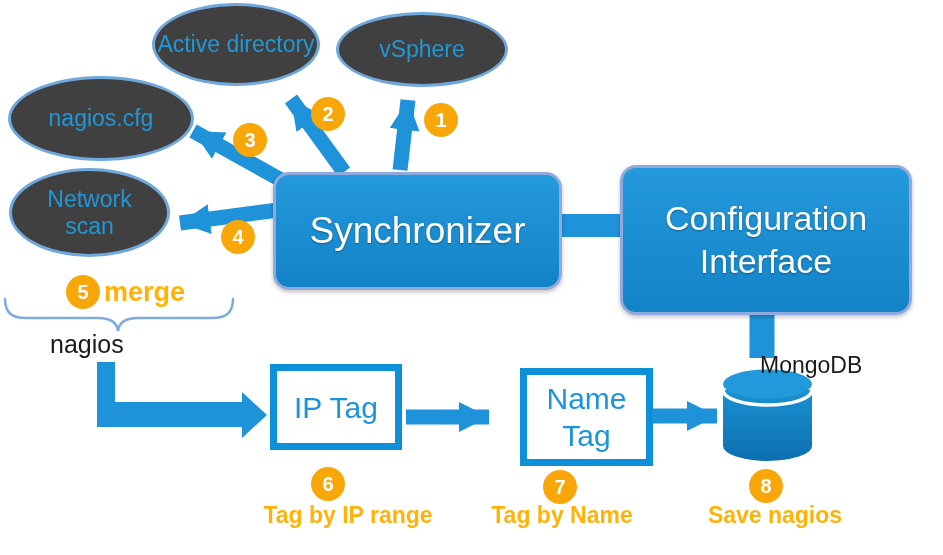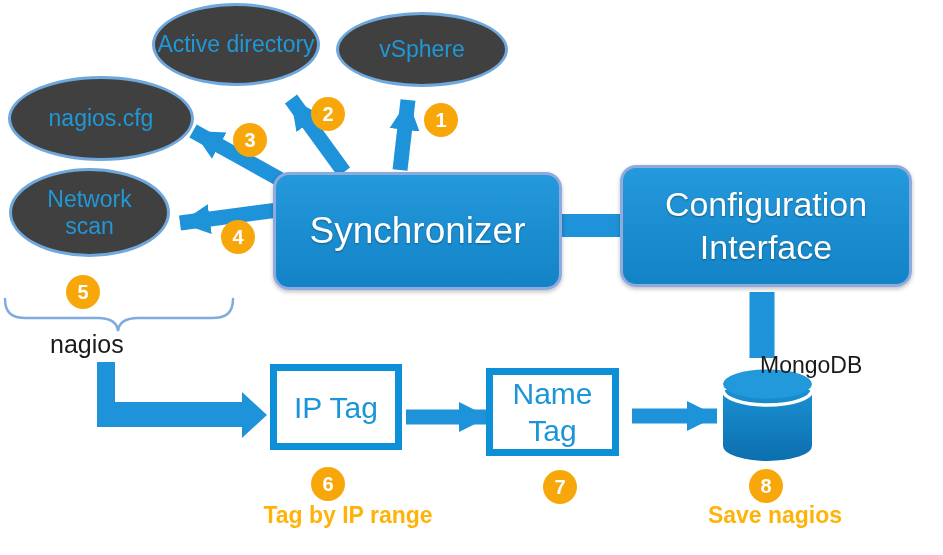--- a/index.html
+++ b/index.html
@@ -14,26 +14,26 @@
   #arrow-layer{position:absolute;left:0;top:0;z-index:1;}
   .ellipse{position:absolute;z-index:2;border:3px solid var(--ellipse-border);
            border-radius:50%;background:#404040;display:flex;align-items:center;justify-content:center;
            text-align:center;color:var(--ellipse-text);font-size:23px;line-height:27px;box-sizing:border-box;}
   .bigbox{position:absolute;z-index:2;border:3px solid var(--box-border);border-radius:16px;
           background:linear-gradient(180deg,#2499DC,#1283C6);
           display:flex;align-items:center;justify-content:center;text-align:center;
           color:#fff;box-sizing:border-box;box-shadow:0 2px 4px rgba(0,0,0,.25);
           text-shadow:0 1px 2px rgba(0,0,0,.35);}
   #sync-box{left:273px;top:165px;width:289px;height:118px;font-size:37px;margin-top:7px;}
-  #config-box{left:620px;top:165px;width:292px;height:122px;font-size:34px;line-height:43px;}
+  #config-box{left:620px;top:165px;width:292px;height:150px;font-size:34px;line-height:43px;}
   .tagbox{position:absolute;z-index:2;border:7px solid var(--tag-border);background:#fff;
           display:flex;align-items:center;justify-content:center;text-align:center;
           color:var(--tag-text);font-size:30px;line-height:37px;box-sizing:border-box;}
   #ip-tag-box{left:270px;top:364px;width:132px;height:86px;}
-  #name-tag-box{left:486px;top:368px;width:133px;height:88px;}
+  #name-tag-box{left:520px;top:368px;width:133px;height:98px;}
   .step-circle{position:absolute;z-index:3;width:34px;height:34px;border-radius:50%;
                background:var(--circle-orange);color:#fff;font-size:20px;font-weight:bold;
                display:flex;align-items:center;justify-content:center;}
   .orange-label{position:absolute;z-index:3;color:var(--label-orange);font-weight:bold;
                 text-align:center;white-space:nowrap;}
   #merge-label{left:104px;top:277px;font-size:27px;text-align:left;}
   #tag-ip-label{left:238px;top:502px;width:220px;font-size:23px;}
   #tag-name-label{left:462px;top:502px;width:200px;font-size:23px;}
   #save-objects-label{left:675px;top:502px;width:200px;font-size:23px;}
   .black-label{position:absolute;z-index:3;color:var(--text-black);white-space:nowrap;}
@@ -131,19 +131,21 @@
   <div class="step-circle" style="left:311px;top:467px;">
     <span>6</span>
   </div>
   <div class="step-circle" style="left:543px;top:470px;">
     <span>7</span>
   </div>
   <div class="step-circle" style="left:749px;top:469px;">
     <span>8</span>
   </div>
 
+  <div class="orange-label" id="merge-label">merge</div>
   <div class="orange-label" id="tag-ip-label">Tag by IP range</div>
+  <div class="orange-label" id="tag-name-label">Tag by Name</div>
   <div class="orange-label" id="save-objects-label">Save nagios</div>
 
   <div class="black-label" id="objects-label">nagios</div>
   <div class="black-label" id="mongodb-label">MongoDB</div>
 
 </div>
 
 </body></html>

